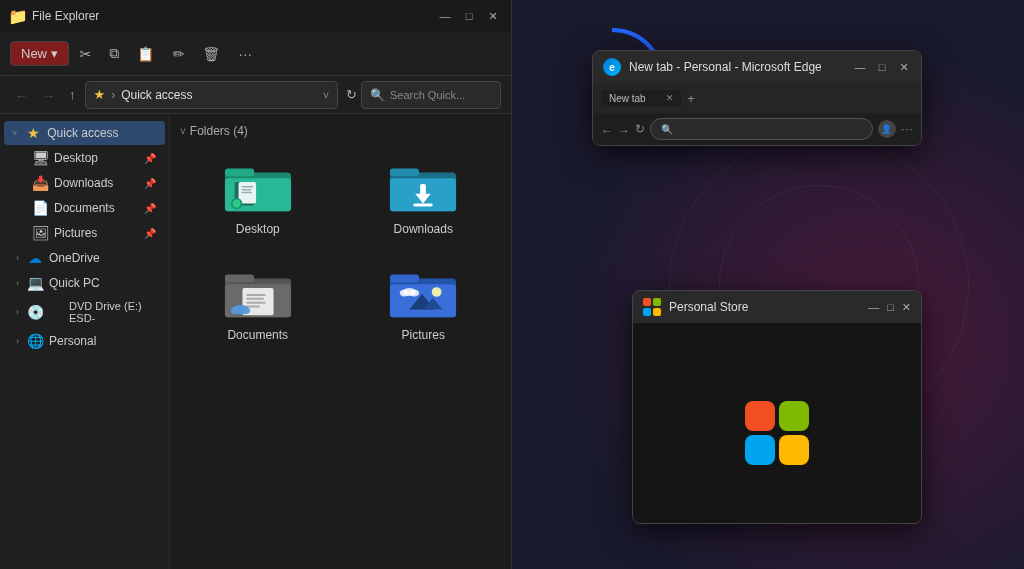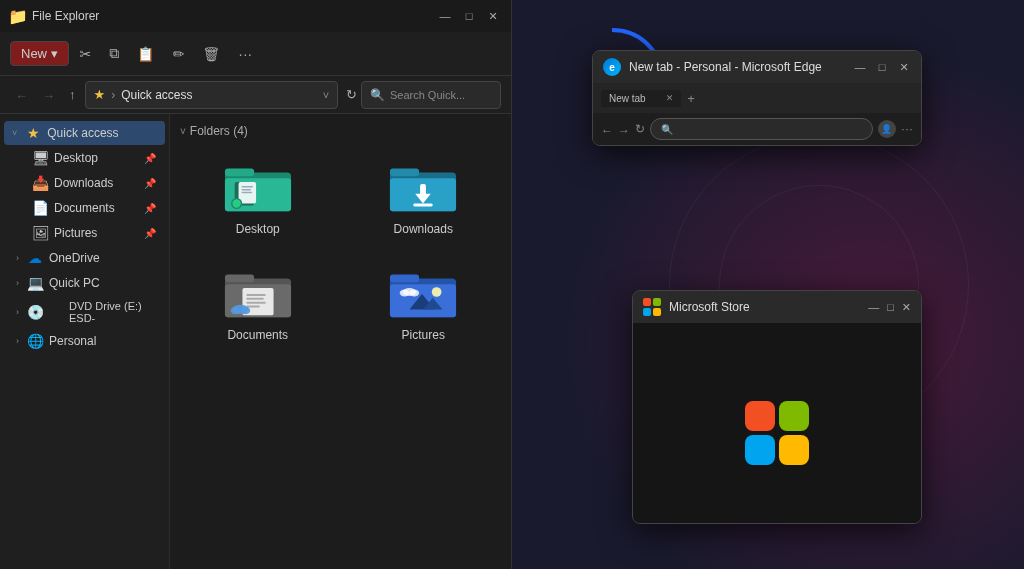--- a/index.html
+++ b/index.html
@@ -703,21 +703,21 @@
   </div>
 
   <div class="ms-store-window">
     <div class="ms-store-titlebar">
       <div class="ms-store-logo">
         <div class="ms-store-logo-cell" style="background:#f25022;"></div>
         <div class="ms-store-logo-cell" style="background:#7fba00;"></div>
         <div class="ms-store-logo-cell" style="background:#00a4ef;"></div>
         <div class="ms-store-logo-cell" style="background:#ffb900;"></div>
       </div>
-      <span class="ms-store-title-text">Microsoft Store</span>
+      <span class="ms-store-title-text">Personal Store</span>
       <div class="ms-store-controls">
         <span class="ms-store-btn">—</span>
         <span class="ms-store-btn">□</span>
         <span class="ms-store-btn">✕</span>
       </div>
     </div>
     <div class="ms-store-content">
 
       <div class="ms-store-app-icon">
         <div class="ms-store-cell" style="background:#f25022;border-radius:8px;"></div>

